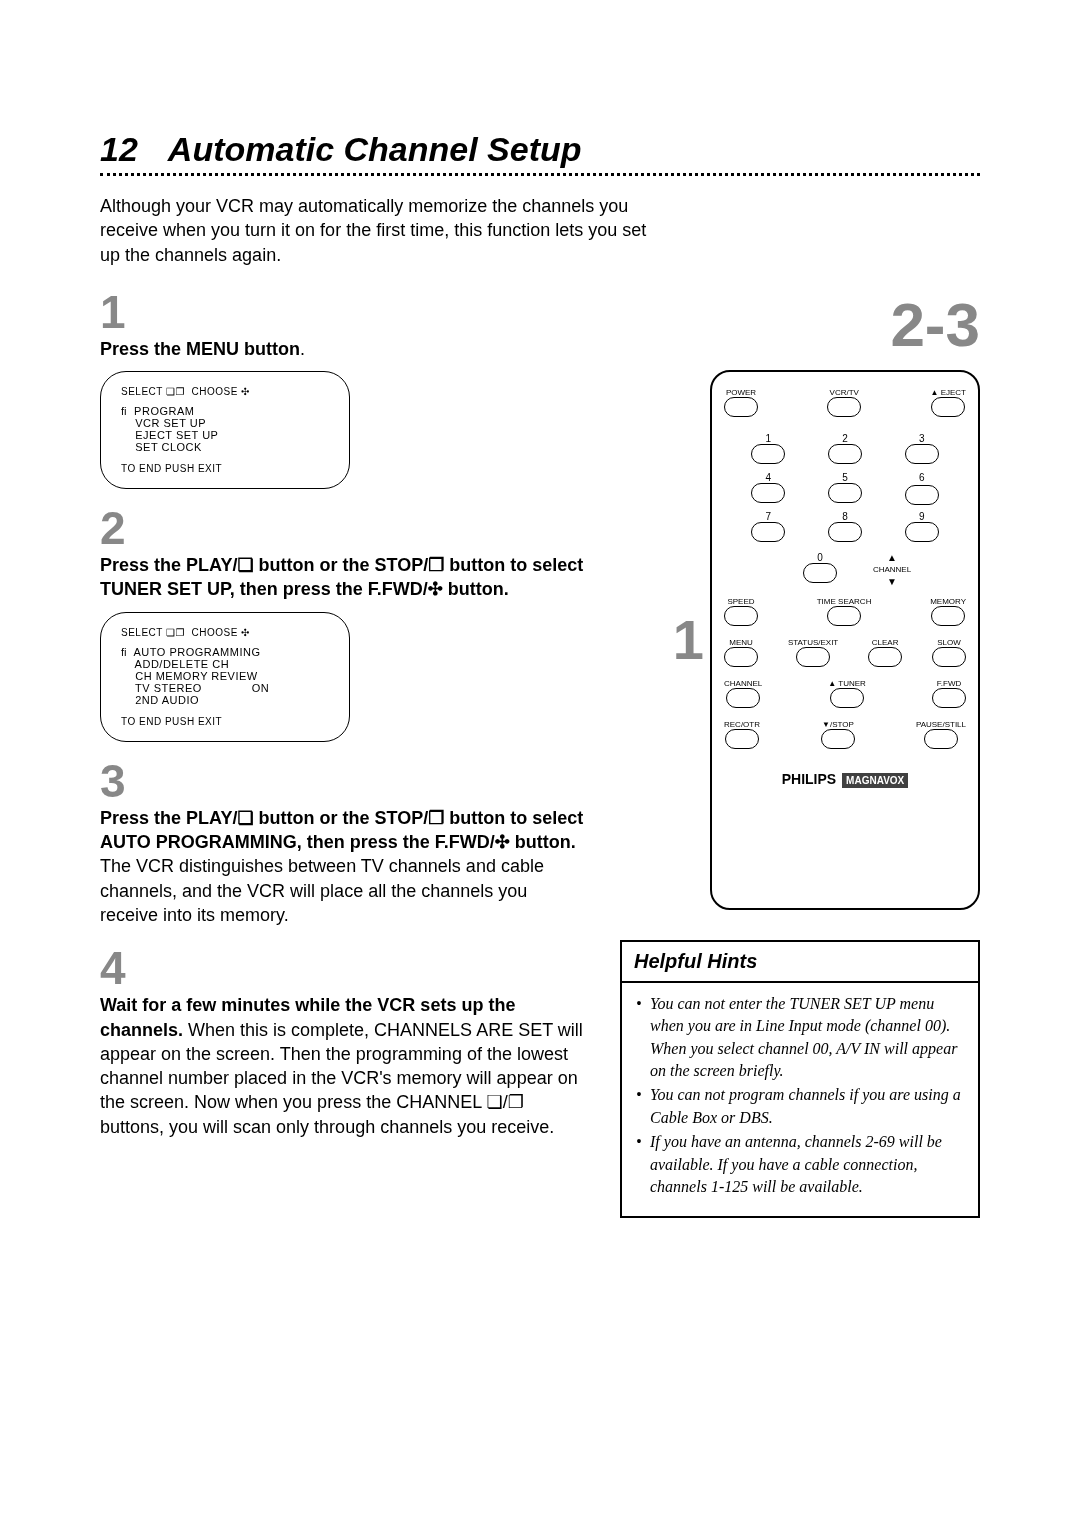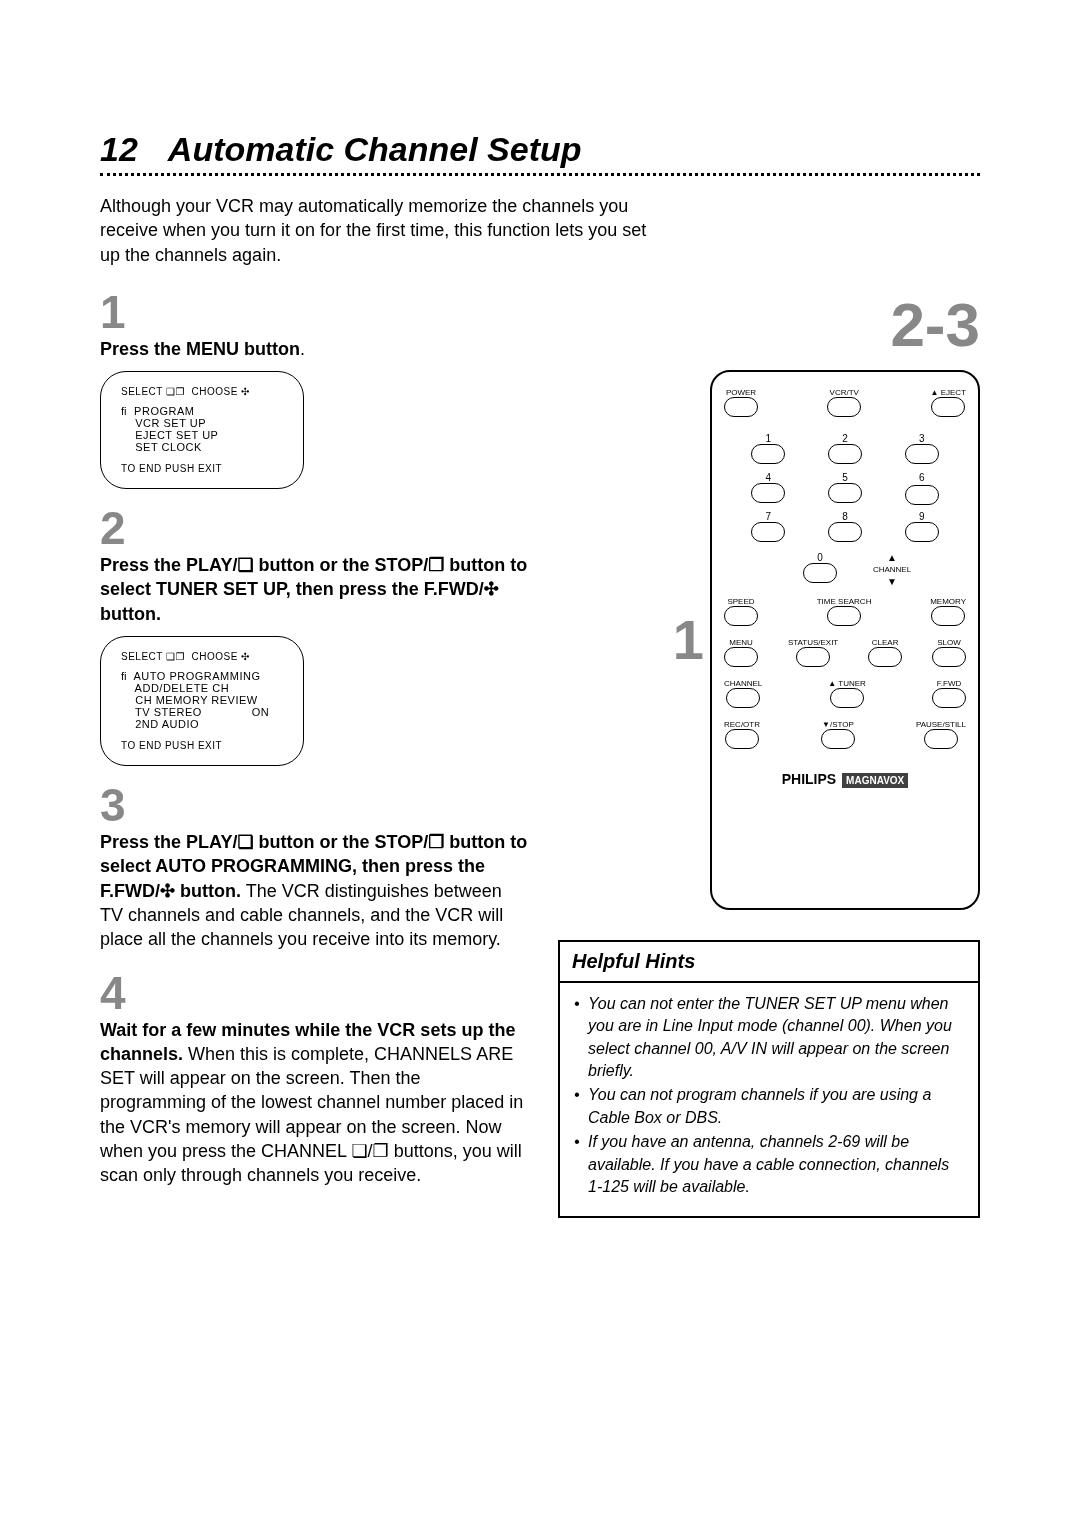--- a/index.html
+++ b/index.html
@@ -53,21 +53,21 @@
     }
     .step-text {
       font-size: 18px;
       line-height: 1.35;
       margin-bottom: 10px;
     }
     .bold { font-weight: bold; }
     .osd {
       border: 1px solid #000;
       border-radius: 26px;
-      width: 204px;
+      width: 250px;
       padding: 14px 16px 14px 20px;
       font-size: 11px;
       font-family: Arial, sans-serif;
       letter-spacing: 0.5px;
       margin: 6px 0 16px 0;
     }
     .osd-row { white-space: pre; }
     .osd-top { margin-bottom: 8px; font-size:10px; }
     .osd-bottom { margin-top: 10px; font-size:10px; }
     .right-step {
@@ -129,36 +129,37 @@
     .logo-box {
       display:inline-block;
       background:#404040;
       color:#fff;
       font-size:10px;
       padding: 2px 4px;
       margin-left: 2px;
     }
     .hints {
       border: 2px solid #000;
-      width: 422px;
+      width: 360px;
       margin-top: 30px;
       margin-left: auto;
     }
     .hints-title {
       border-bottom: 2px solid #000;
       padding: 8px 12px;
       font-style: italic;
       font-weight: bold;
       font-size: 20px;
     }
     .hints-body {
       padding: 10px 14px 16px 14px;
       font-style: italic;
       font-size: 16px;
       line-height: 1.4;
+      font-family: Liberation Serif, serif;
     }
     .hints-body ul { list-style: none; }
     .hints-body li { position:relative; padding-left: 14px; margin-bottom: 2px;}
     .hints-body li::before { content:"•"; position:absolute; left:0; }
     .remote-area { position:relative; }
   </style>
 </head>
 <body>
 
 <div class="title-row">

